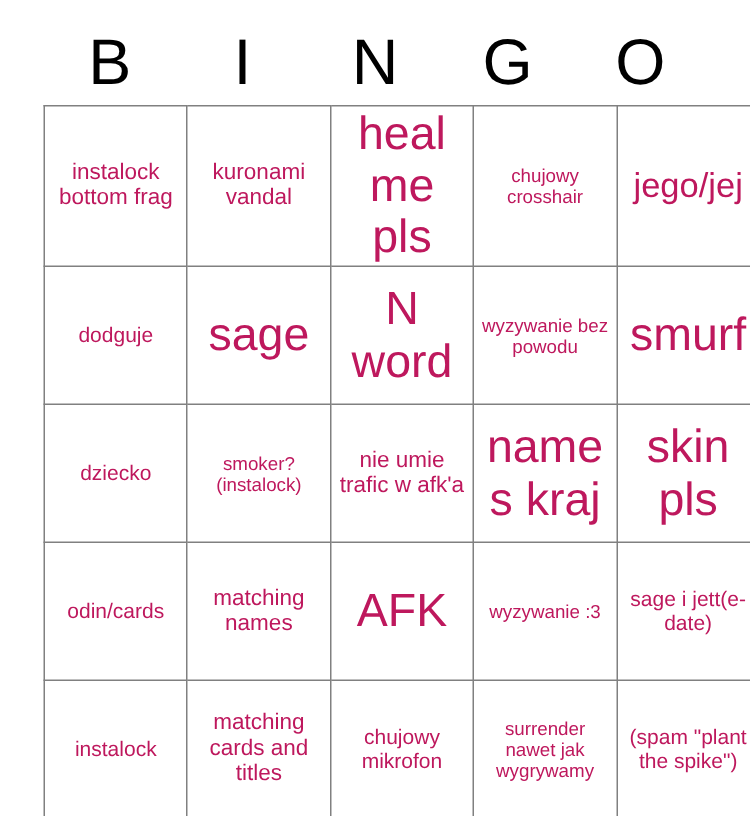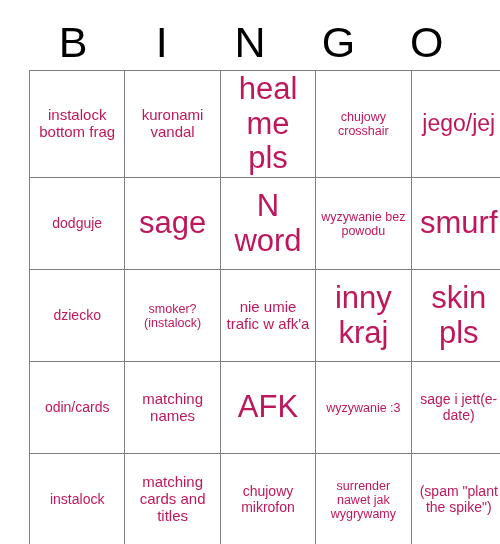--- a/index.html
+++ b/index.html
@@ -93,21 +93,21 @@
         <td class="s-md">dodguje</td>
         <td class="s-xl">sage</td>
         <td class="s-xl">N word</td>
         <td class="s-xs">wyzywanie bez powodu</td>
         <td class="s-xl">smurf</td>
       </tr>
       <tr>
         <td class="s-md">dziecko</td>
         <td class="s-xs">smoker? (instalock)</td>
         <td class="s-sm">nie umie trafic w afk'a</td>
-        <td class="s-xl">inny kraj</td>
+        <td class="s-xl">names kraj</td>
         <td class="s-xl">skin pls</td>
       </tr>
       <tr>
         <td class="s-md">odin/cards</td>
         <td class="s-sm">matching names</td>
         <td class="s-xl">AFK</td>
         <td class="s-xs">wyzywanie :3</td>
         <td class="s-md">sage i jett(e-date)</td>
       </tr>
       <tr>

